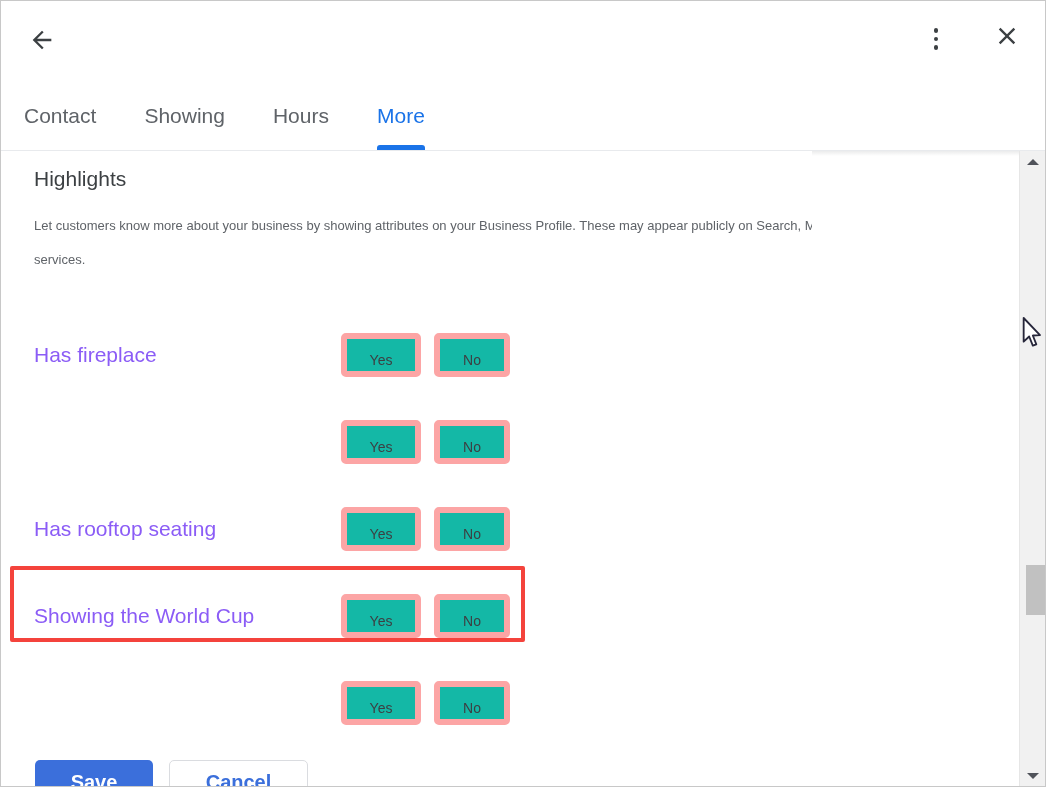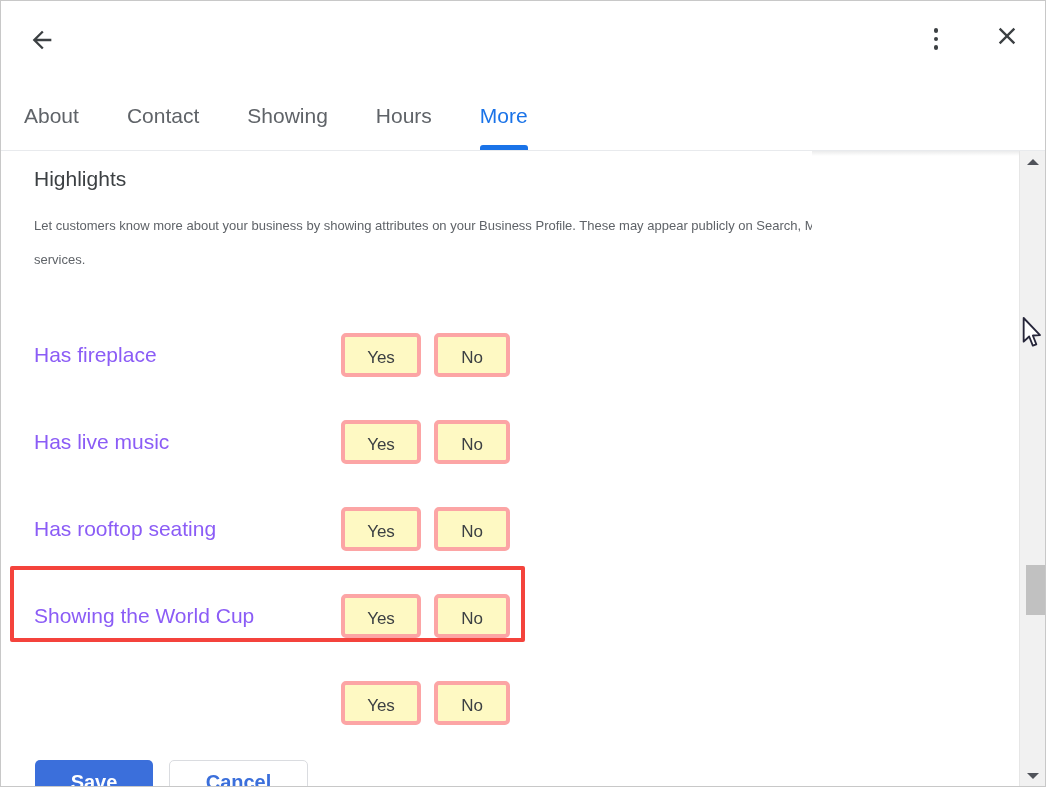--- a/index.html
+++ b/index.html
@@ -206,25 +206,25 @@
   .attr-choices {
     position: absolute;
     left: 341px;
     display: flex;
     gap: 13px;
   }
 
   .choice-btn {
     width: 80px;
     height: 44px;
-    border: 4px solid #fca5a5;
+    border: 6px solid #fca5a5;
     border-radius: 5px;
-    background: #fef9c3;
+    background: #14b8a6;
     font-family: "Liberation Sans", sans-serif;
-    font-size: 17px;
+    font-size: 14px;
     line-height: 42px;
     color: #3c4043;
     text-align: center;
     cursor: pointer;
     padding: 0;
   }
   .choice-btn.no { width: 76px; }
 
   
   .annotation-box {
@@ -365,21 +365,20 @@
       <span>
         <svg width="28" height="28" viewBox="0 0 24 24" fill="none">
           <path d="M19 6.41 17.59 5 12 10.59 6.41 5 5 6.41 10.59 12 5 17.59 6.41 19 12 13.41 17.59 19 19 17.59 13.41 12 19 6.41z" fill="#3c4043"></path>
         </svg>
       </span>
     </div>
   </div>
 
   <div class="tabbar">
     <div class="tabs" id="tabs-container">
-        <div class="tab">About</div>
         <div class="tab">Contact</div>
         <div class="tab">Showing</div>
         <div class="tab">Hours</div>
         <div class="tab active">More</div>
       </div>
   </div>
   <div class="tab-divider"></div>
   <div class="tab-shadow"></div>
 
   <div class="content">
@@ -388,21 +387,20 @@
 
     <div class="attr-list" id="attr-list">
         <div class="attr-row">
           <div class="attr-label">Has fireplace</div>
           <div class="attr-choices">
             <button class="choice-btn yes">Yes</button>
             <button class="choice-btn no">No</button>
           </div>
         </div>
         <div class="attr-row">
-          <div class="attr-label">Has live music</div>
           <div class="attr-choices">
             <button class="choice-btn yes">Yes</button>
             <button class="choice-btn no">No</button>
           </div>
         </div>
         <div class="attr-row">
           <div class="attr-label">Has rooftop seating</div>
           <div class="attr-choices">
             <button class="choice-btn yes">Yes</button>
             <button class="choice-btn no">No</button>

